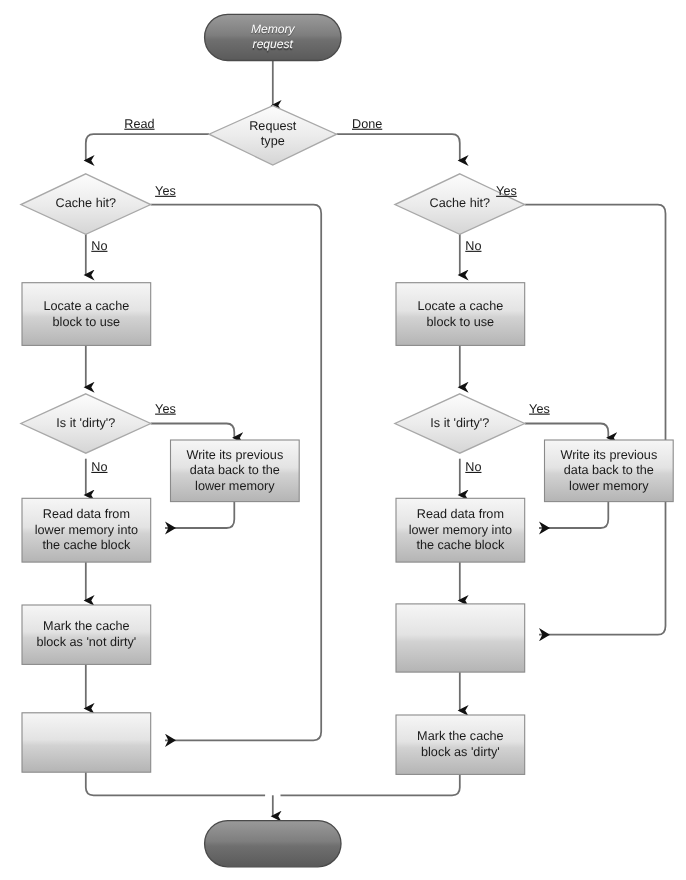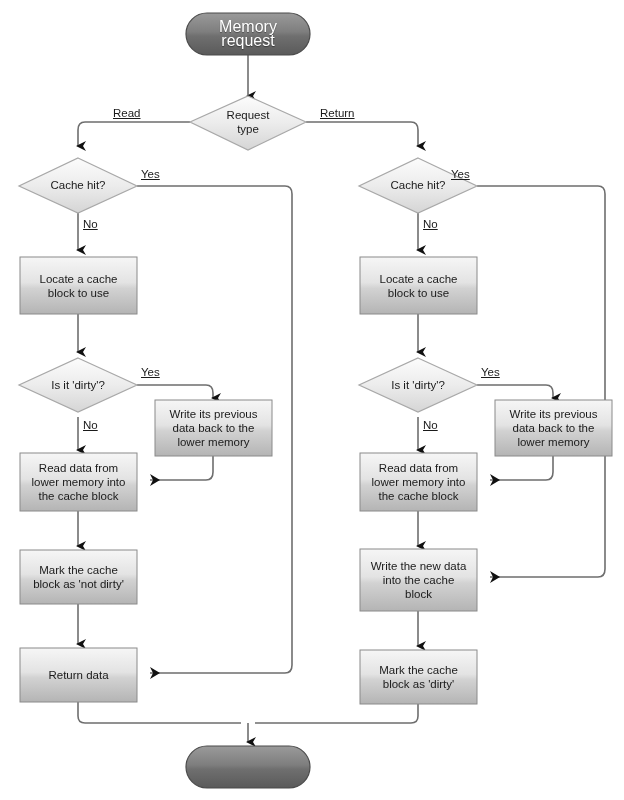--- a/index.html
+++ b/index.html
@@ -34,22 +34,23 @@
     text-align: center;
     font-family: "Liberation Sans", sans-serif;
     font-size: 11.5px;
     line-height: 14px;
     color: #1a1a1a;
     pointer-events: none;
     white-space: pre-line;
   }
   .node-label.terminal-text {
     color: #ffffff;
-    font-size: 16px;
+    font-size: 11px;
     text-shadow: 0 1px 1px rgba(0,0,0,0.45);
+    font-style: italic;
   }
   .edge-label {
     position: absolute;
     font-family: "Liberation Sans", sans-serif;
     font-size: 11.5px;
     color: #1a1a1a;
     pointer-events: none;
     white-space: nowrap;
     text-decoration: underline;
   }
@@ -188,48 +189,44 @@
 data back to the
 lower memory</div>
 
   <div class="node-label" style="left:20px; top:453px; width:117px; height:58px;">Read data from
 lower memory into
 the cache block</div>
 
   <div class="node-label" style="left:20px; top:550px; width:117px; height:54px;">Mark the cache
 block as 'not dirty'</div>
 
-  <div class="node-label" style="left:20px; top:648px; width:117px; height:54px;">Return data</div>
 
   <div class="node-label" style="left:364px; top:160px; width:108px; height:50px;">Cache hit?</div>
 
   <div class="node-label" style="left:360px; top:257px; width:117px; height:57px;">Locate a cache
 block to use</div>
 
   <div class="node-label" style="left:364px; top:360px; width:108px; height:50px;">Is it 'dirty'?</div>
 
   <div class="node-label" style="left:495px; top:400px; width:117px; height:56px;">Write its previous
 data back to the
 lower memory</div>
 
   <div class="node-label" style="left:360px; top:453px; width:117px; height:58px;">Read data from
 lower memory into
 the cache block</div>
 
-  <div class="node-label" style="left:360px; top:549px; width:117px; height:62px;">Write the new data
-into the cache
-block</div>
 
   <div class="node-label" style="left:360px; top:650px; width:117px; height:54px;">Mark the cache
 block as 'dirty'</div>
 
 
   <div class="edge-label" style="left:113px; top:107px;">Read</div>
 
-  <div class="edge-label" style="left:320px; top:107px;">Return</div>
+  <div class="edge-label" style="left:320px; top:107px;">Done</div>
 
   <div class="edge-label" style="left:141px; top:168px;">Yes</div>
 
   <div class="edge-label" style="left:83px; top:218px;">No</div>
 
   <div class="edge-label" style="left:141px; top:366px;">Yes</div>
 
   <div class="edge-label" style="left:83px; top:419px;">No</div>
 
   <div class="edge-label" style="left:451px; top:168px;">Yes</div>

